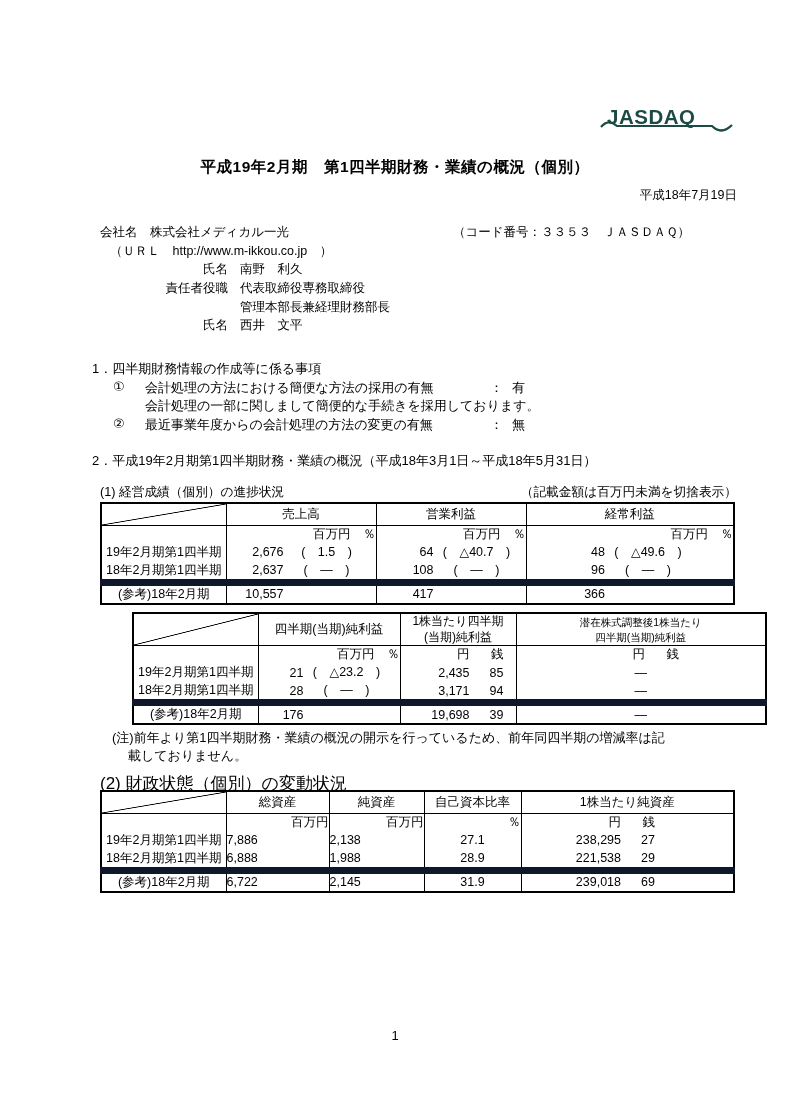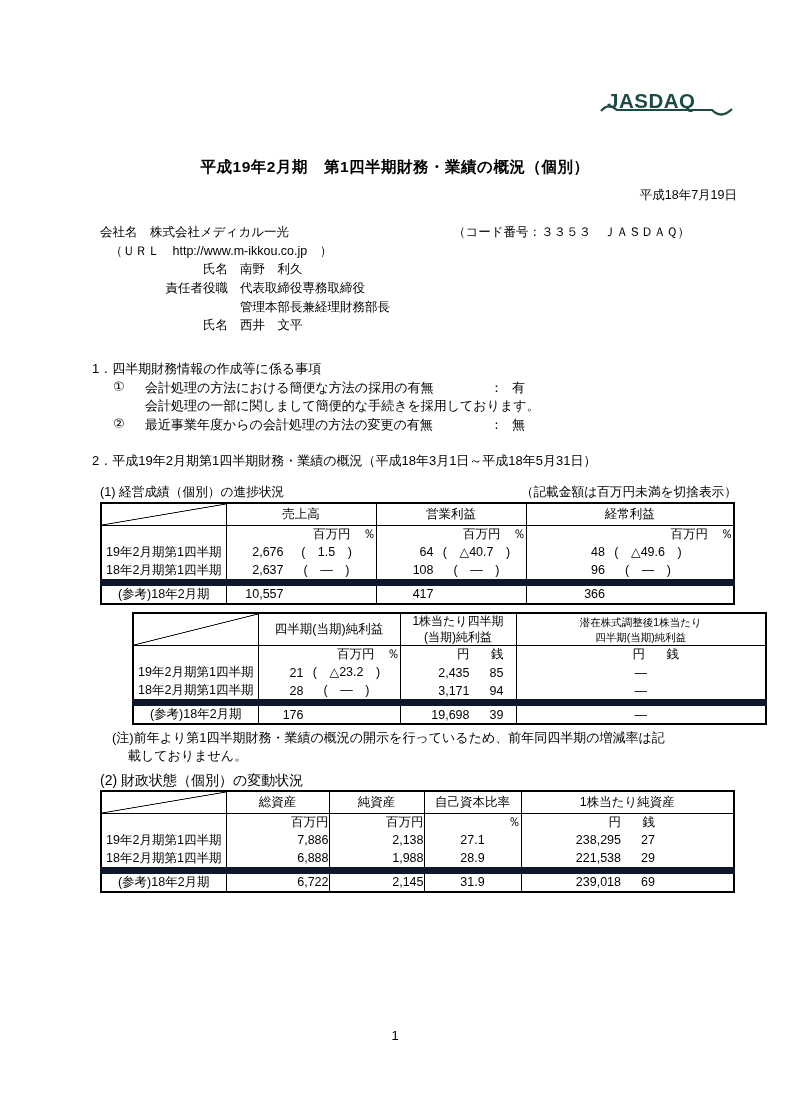--- a/index.html
+++ b/index.html
@@ -5,21 +5,21 @@
   html,body { margin:0; padding:0; background:#e8e8e8; }
   .page {
     position:relative; width:790px; height:1118px; margin:0 auto;
     background:#ffffff; color:#000;
     font-family:"Liberation Sans","DejaVu Sans",sans-serif;
     font-size:13px; overflow:hidden;
   }
   .abs { position:absolute; }
 
   
-  .logo { left:600px; top:85px; width:134px; height:32px; color:#c2410c; }
+  .logo { left:600px; top:101px; width:134px; height:32px; color:#c2410c; }
 
   
   .title { left:0; right:0; top:157px; text-align:center; font-size:15.5px; font-weight:bold; letter-spacing:.5px; }
   .date  { left:0; right:53px; top:187px; text-align:right; font-size:12.5px; }
 
   
   .company { left:100px; top:213px; width:637px; font-size:12.5px;margin-top:11px; }
   .cline { position:relative; height:18.7px; }
   .cline span { position:absolute; white-space:pre; top:0; }
   .lblcol { left:40px; width:88px; text-align:right; }
@@ -30,21 +30,21 @@
   .s1item { left:113px; width:560px; height:19px; position:absolute; }
   .s1item span { position:absolute; white-space:pre; top:0; }
   .s1mark { left:0; }
   .s1text { left:32px; }
   .s1col  { left:377px; }
   .s1ans  { left:399px; }
   .s1note { left:145px; top:397px; }
 
   .s2head { left:92px; top:452px; }
   .subrow { left:100px; top:484px; width:637px; display:flex; justify-content:space-between; font-size:12.7px; }
-  .sub2   { left:100px; top:772px; font-size:14px; }
+  .sub2   { left:100px; top:772px; font-size:17px;text-decoration:underline; }
   .footnote1 { left:112px; top:729px; }
   .footnote2 { left:128px; top:747px; }
   .pageno { left:0; right:0; top:1028px; text-align:center; }
 
   
   table.fin { border-collapse:collapse; table-layout:fixed; width:633px; font-size:12.5px; border:2px solid #000; }
   .fin td { border-left:1px solid #000; padding:0; vertical-align:middle; overflow:hidden; white-space:pre; }
   .fin td:first-child { border-left:none; }
   .fin tr.hd td { border-bottom:1px solid #000; text-align:center; }
   .fin tr.lr td { border-top:7px solid #0f172a; }
@@ -67,21 +67,21 @@
   .pr42 { padding-right:42px; }
 
   .ys  { display:flex; align-items:center; }
   .yen { flex:1; text-align:right; }
   .sen { width:34px; text-align:right; display:inline-block; }
   .ys12 { padding-right:12px; }
   .ys86 { padding-right:86px; }
   .ys78 { padding-right:78px; }
 
   .dash { text-align:center; }
-  .pv   { text-align:right; padding-right:32px; }
+  .pv   { text-align:left; padding-right:32px; }
   .pv3  { text-align:center; padding-right:22px; }
   .pu   { text-align:right; padding-right:8px; }
   .pu3  { text-align:right; padding-right:12px; }
 
   .h2s { font-size:12px; line-height:1.3; }
   .h3s { font-size:10.5px; line-height:1.35; }
 </style>
 </head>
 <body>
 

